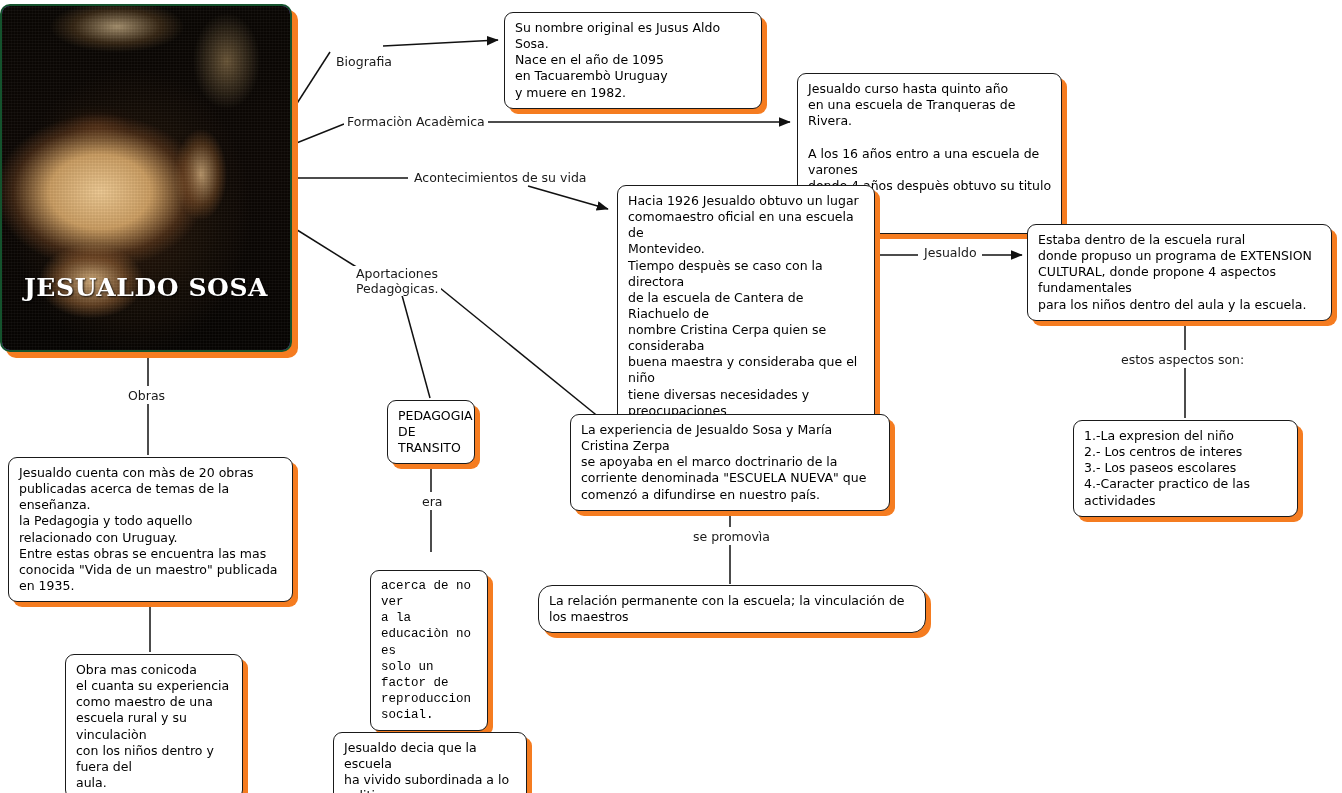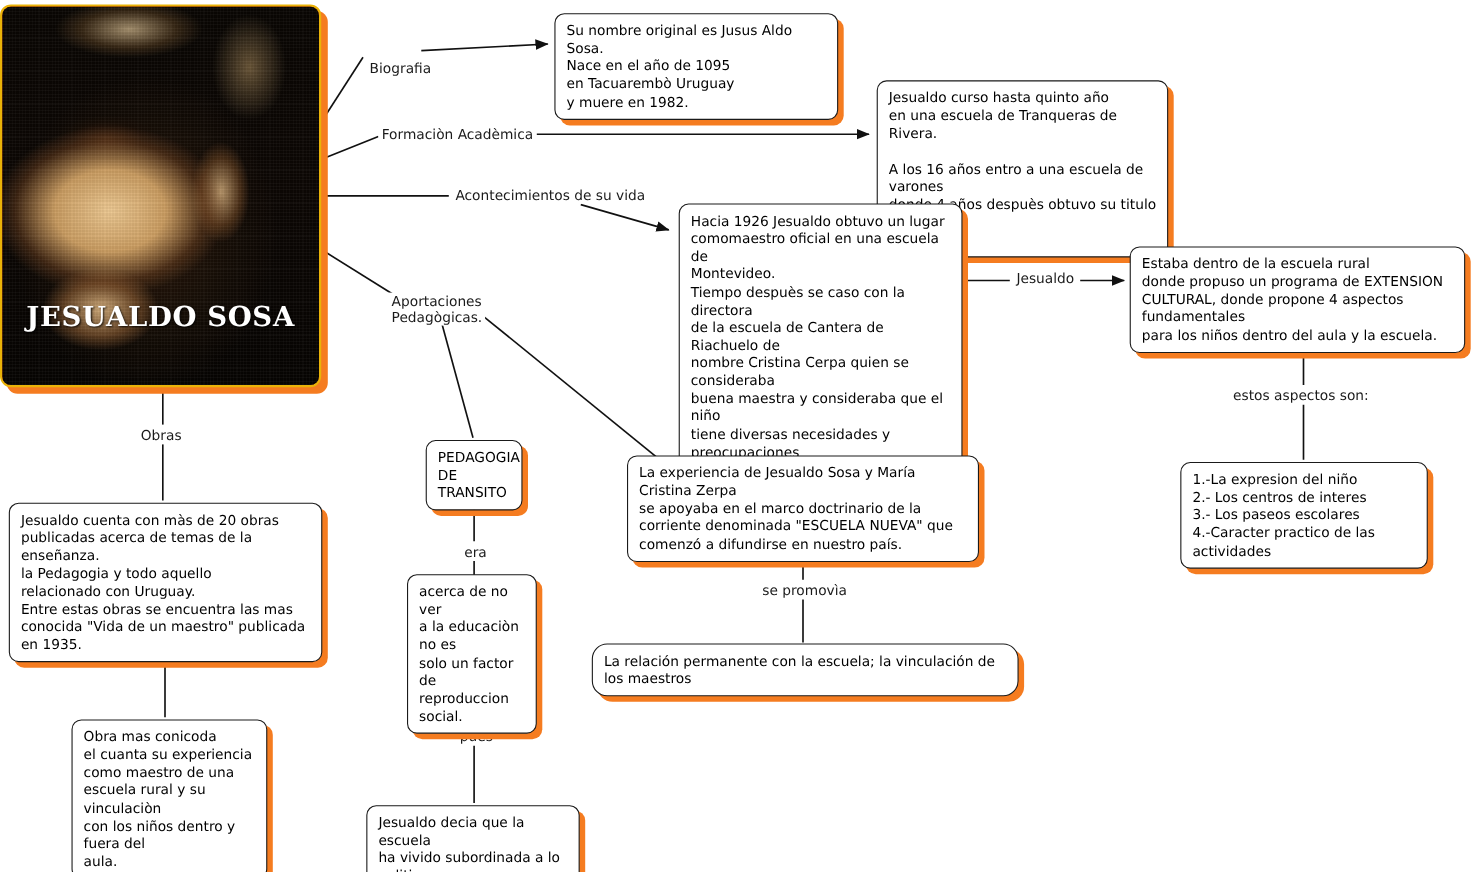--- a/index.html
+++ b/index.html
@@ -33,25 +33,25 @@
   .node.center {
   }
   
   .photo-node {
     position: absolute;
     left: 0px;
     top: 4px;
     width: 292px;
     height: 348px;
     box-sizing: border-box;
-    border: 2px solid #eab308;
+    border: 2px solid #14532d;
     border-radius: 10px;
     box-shadow: 6px 6px 0 0 #f57c20;
     overflow: hidden;
-    background: #c2410c;
+    background: #8b5cf6;
     z-index: 6;
   }
   .photo-art {
     position: absolute;
     inset: 0;
     background:
       radial-gradient(ellipse 120px 88px at 34% 54%, rgba(243,206,150,0.97) 0%, rgba(226,176,110,0.88) 42%, rgba(120,72,36,0.45) 72%, rgba(20,12,6,0) 88%),
       radial-gradient(ellipse 62px 44px at 31% 80%, rgba(238,196,140,0.85) 0%, rgba(170,112,60,0.5) 55%, rgba(20,12,6,0) 85%),
       radial-gradient(ellipse 30px 52px at 69% 49%, rgba(230,190,136,0.78) 0%, rgba(150,96,48,0.42) 58%, rgba(20,12,6,0) 88%),
       radial-gradient(ellipse 46px 22px at 33% 35%, rgba(60,34,16,0.95) 0%, rgba(26,14,6,0.6) 70%, rgba(20,12,6,0) 100%),
@@ -214,21 +214,21 @@
 el cuanta su experiencia
 como maestro de una
 escuela rural y su  vinculaciòn
 con los niños dentro y fuera del
 aula.</div>
 
   <div class="node center" style="left:387px; top:400px; width:88px;">PEDAGOGIA
 DE
 TRANSITO</div>
 
-  <div class="node" style="left:370px; top:522px; width:118px;">acerca de no ver
+  <div class="node" style="left:370px; top:570px; width:118px;font-family:Liberation Mono, monospace;">acerca de no ver
 a la educaciòn no es
 solo un factor de
 reproduccion social.</div>
 
   <div class="node" style="left:333px; top:732px; width:194px;">Jesualdo decia que la escuela
 ha vivido subordinada a lo politico
 y social.</div>
 
   <div class="node" style="left:570px; top:414px; width:320px;">La experiencia de Jesualdo Sosa y María Cristina Zerpa
 se apoyaba en el marco doctrinario de la

